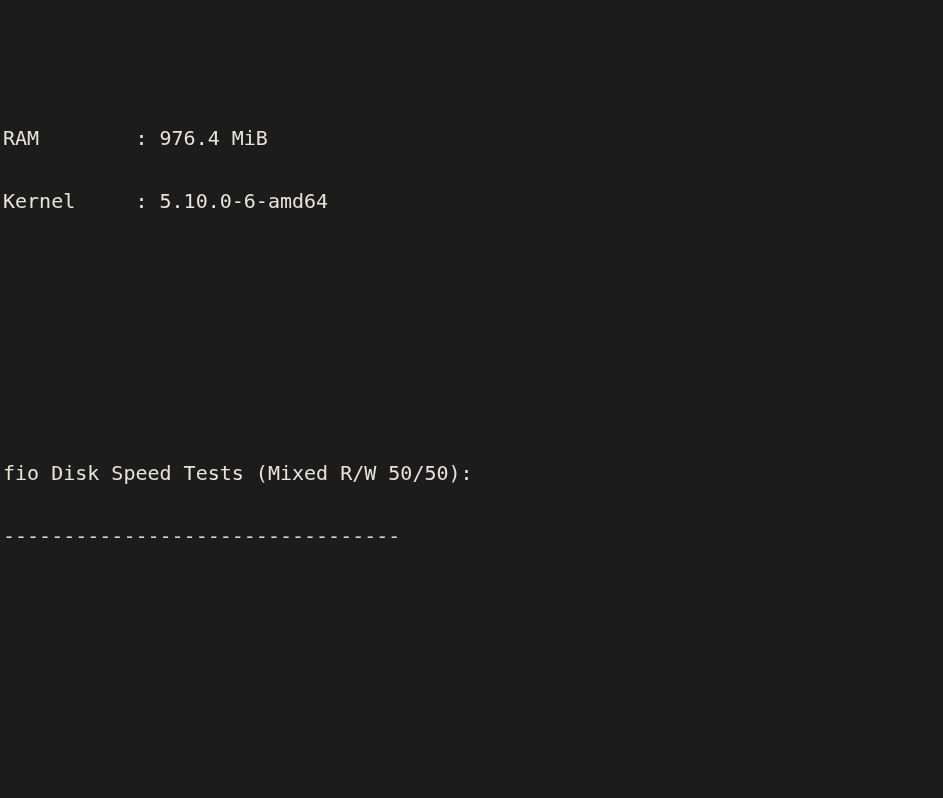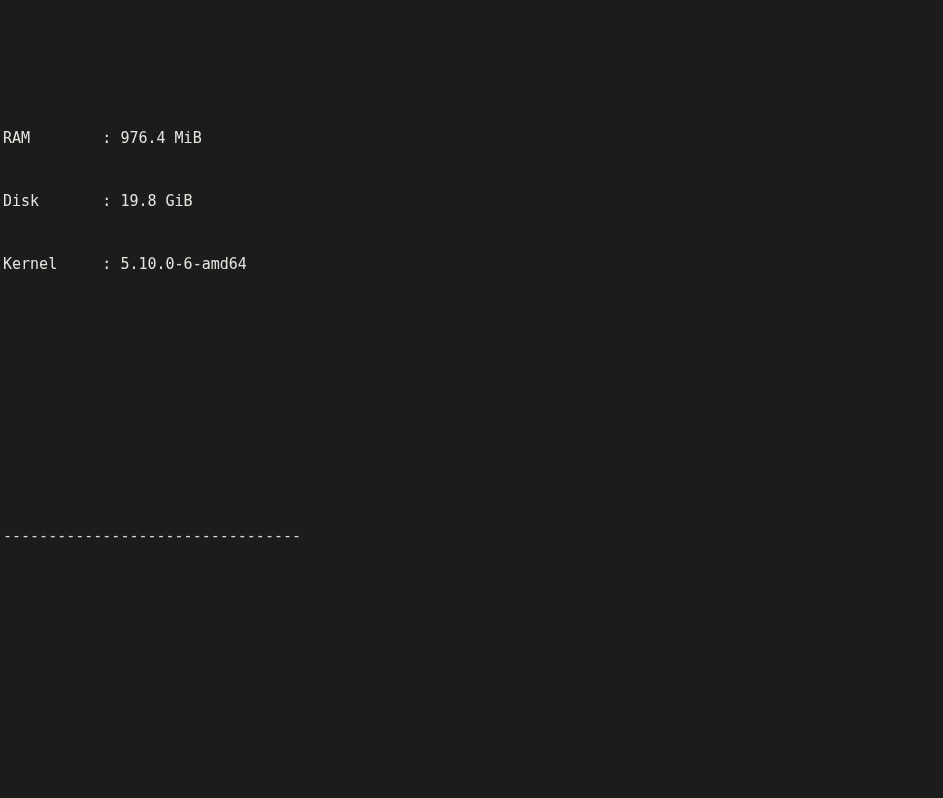--- a/index.html
+++ b/index.html
@@ -12,21 +12,21 @@
     width: 943px;
     height: 798px;
     overflow: hidden;
   }
   #terminal {
     width: 874px;
     height: 798px;
     background: #1c1c1c;
     color: #e6e2dc;
     font-family: "DejaVu Sans Mono", "Liberation Mono", monospace;
-    font-size: 15px;
+    font-size: 20px;
     line-height: 20.9px;
     letter-spacing: 0px;
     padding: 3px 0 0 3px;
     box-sizing: border-box;
     white-space: pre;
     overflow: hidden;
     -webkit-font-smoothing: antialiased;
   }
   .row {
     display: block;
@@ -38,28 +38,28 @@
   .c-dash   { color: #ddd8d0; }
 </style>
 </head>
 <body>
 
 <div id="terminal">
 
   
   <div>
     <span class="row c-white">RAM        : 976.4 MiB</span>
-    <span class="row c-white">Disk       : 19.8 GiB</span>
     <span class="row c-white">Kernel     : 5.10.0-6-amd64</span>
   </div>
 
   <span class="blank"> </span>
 
   
   <div>
+    <span class="row c-white">fio Disk Speed Tests (Mixed R/W 50/50):</span>
     <span class="row c-dash">---------------------------------</span>
 
     
     
 
     
 
     
     
   </div>

